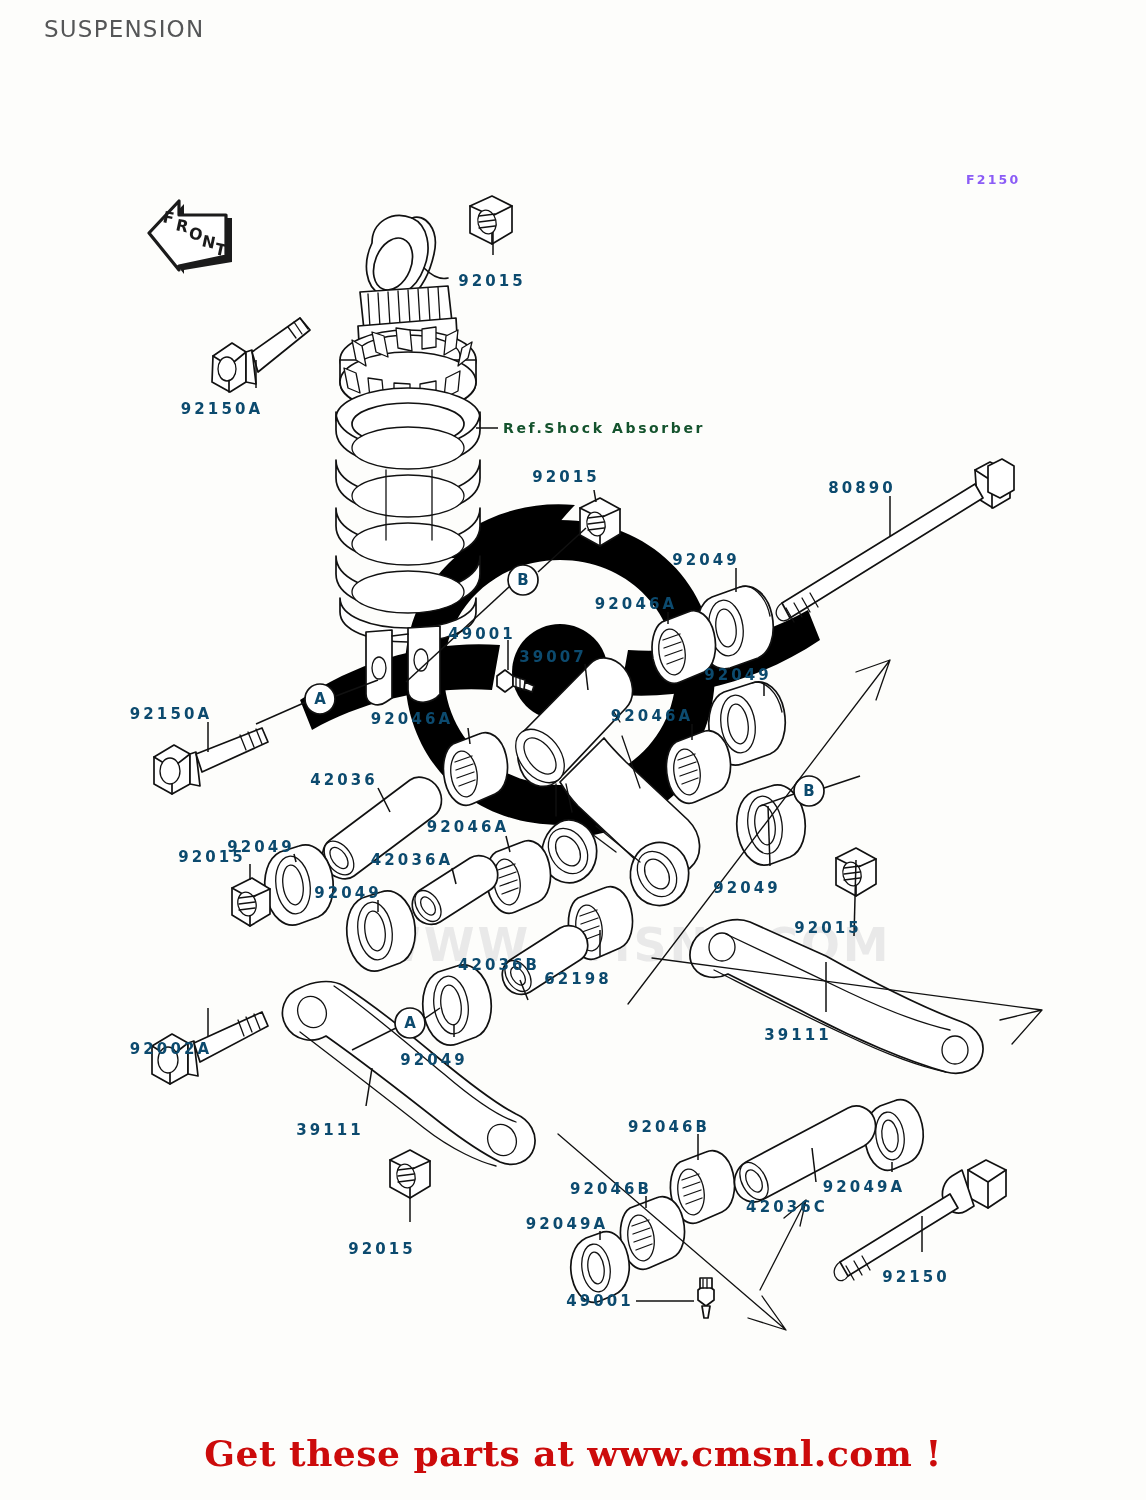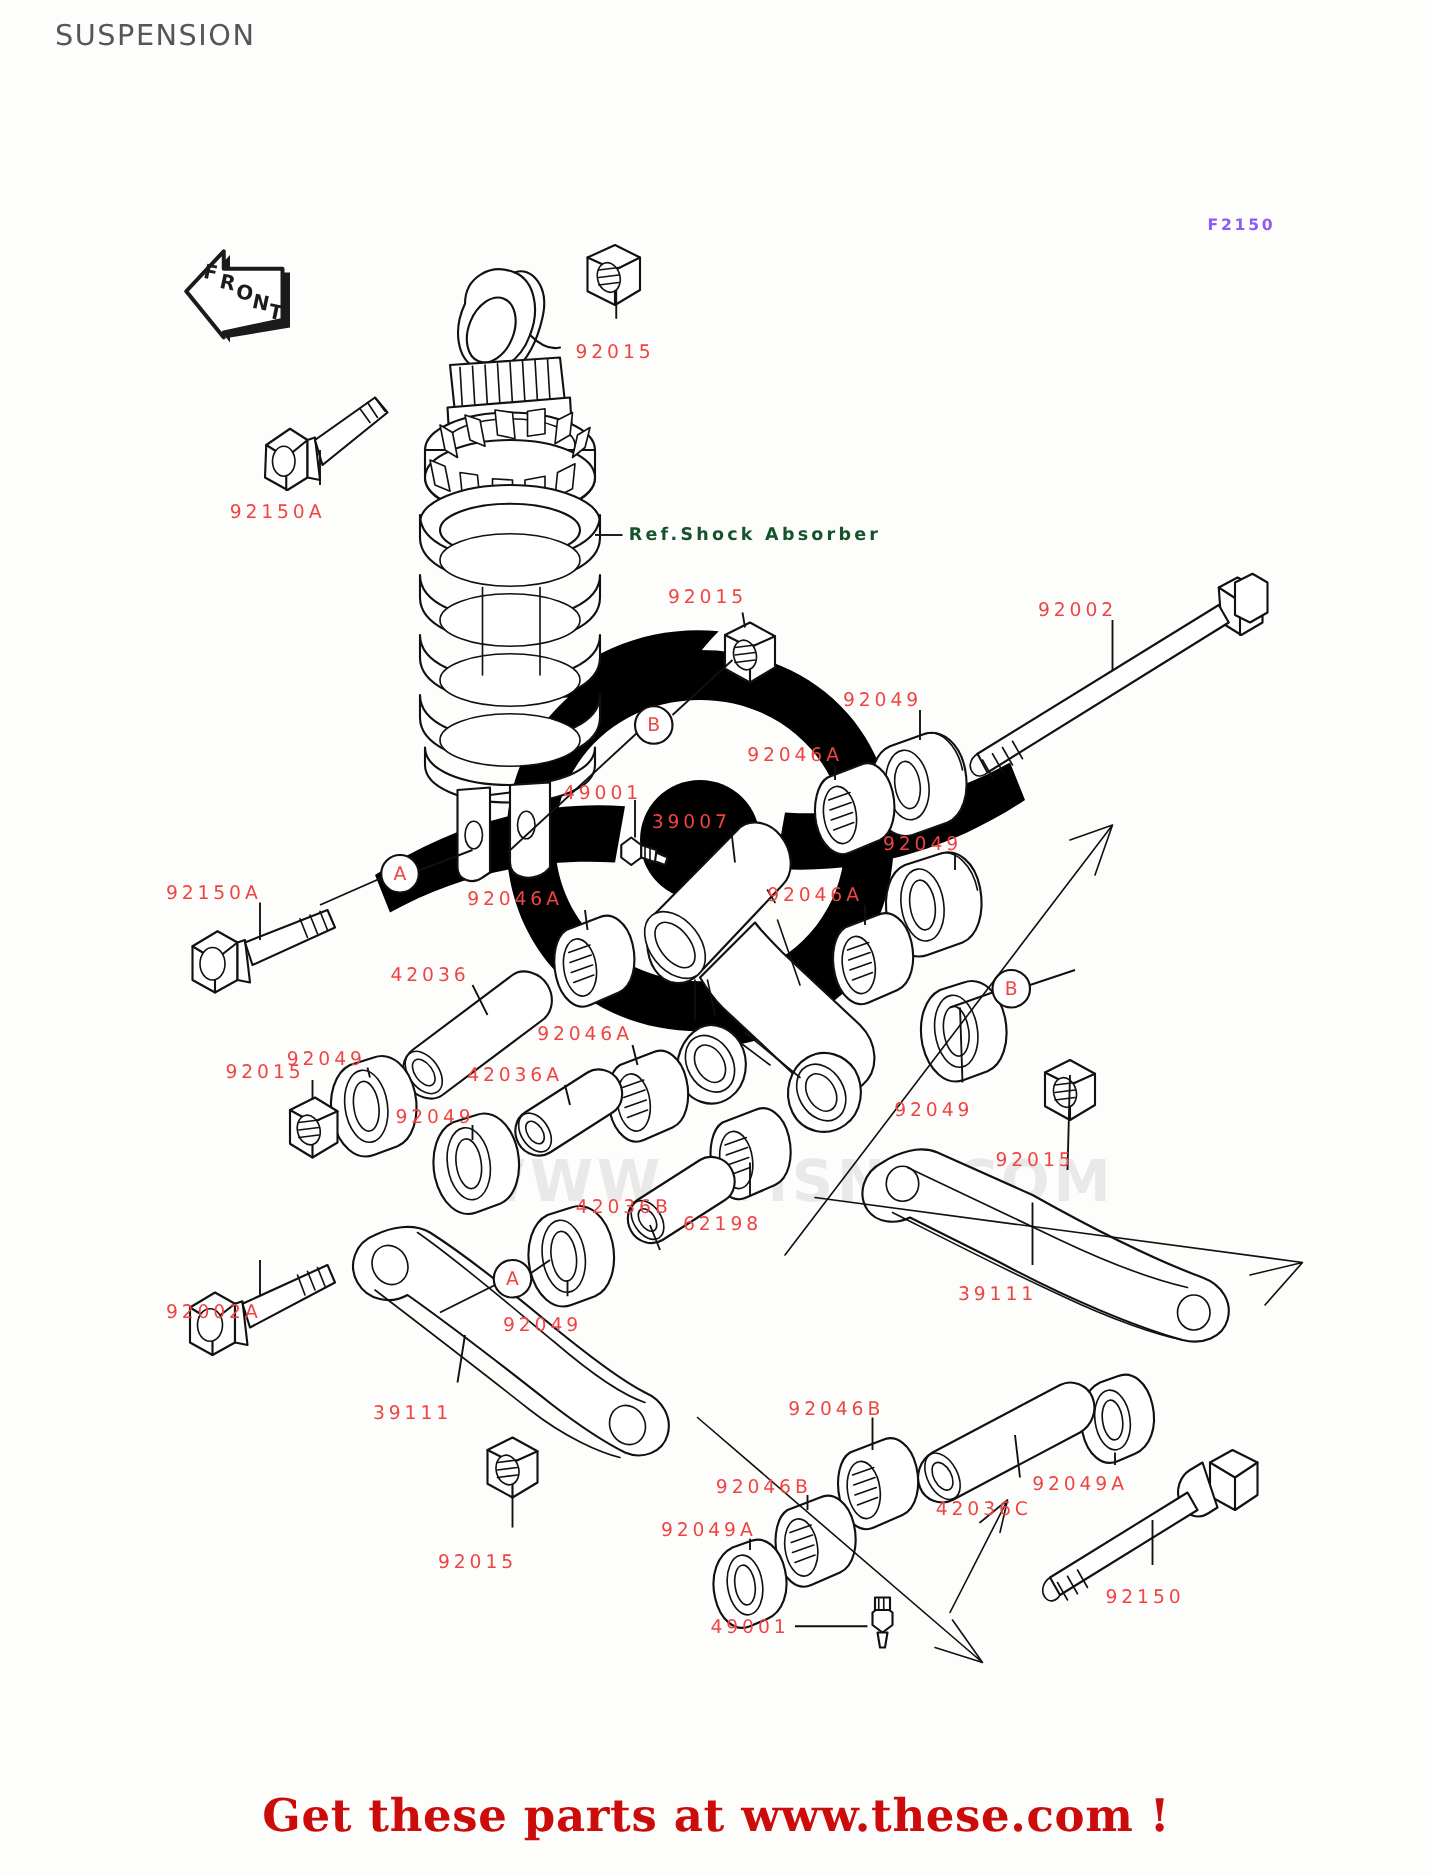--- a/index.html
+++ b/index.html
@@ -14,21 +14,21 @@
     font-size:23px;color:#555657;letter-spacing:1.2px;
   }
   .sheet-code{
     position:absolute;left:966px;top:172px;
     font-family:"DejaVu Sans",sans-serif;
     font-size:12.5px;color:#8b5cf6;letter-spacing:2.2px;font-weight:bold;
   }
   .pn{
     position:absolute;
     font-family:"DejaVu Sans",sans-serif;
-    font-size:15px;font-weight:normal;color:#ef4444;
+    font-size:15px;font-weight:bold;color:#0c4a6e;
     letter-spacing:3.1px;white-space:nowrap;
   }
   .reflabel{
     position:absolute;
     font-family:"DejaVu Sans",sans-serif;
     font-size:14px;font-weight:bold;color:#14532d;
     letter-spacing:2.6px;white-space:nowrap;
   }
   .footer{
     position:absolute;left:0;top:1432px;width:1146px;text-align:center;
@@ -563,21 +563,21 @@
 
     <path class="leader" d="M476 428 L498 428"></path>
 
   </svg>
 
   <div class="reflabel" style="left:503px;top:420px;">Ref.Shock Absorber</div>
 
   <div class="pn" style="left:492px;top:272px;transform:translate(-50%,0);">92015</div>
   <div class="pn" style="left:222px;top:400px;transform:translate(-50%,0);">92150A</div>
   <div class="pn" style="left:566px;top:468px;transform:translate(-50%,0);">92015</div>
-  <div class="pn" style="left:862px;top:479px;transform:translate(-50%,0);">92002</div>
+  <div class="pn" style="left:862px;top:479px;transform:translate(-50%,0);">80890</div>
   <div class="pn" style="left:706px;top:551px;transform:translate(-50%,0);">92049</div>
   <div class="pn" style="left:636px;top:595px;transform:translate(-50%,0);">92046A</div>
   <div class="pn" style="left:738px;top:666px;transform:translate(-50%,0);">92049</div>
   <div class="pn" style="left:482px;top:625px;transform:translate(-50%,0);">49001</div>
   <div class="pn" style="left:553px;top:648px;transform:translate(-50%,0);">39007</div>
   <div class="pn" style="left:412px;top:710px;transform:translate(-50%,0);">92046A</div>
   <div class="pn" style="left:652px;top:707px;transform:translate(-50%,0);">92046A</div>
   <div class="pn" style="left:171px;top:705px;transform:translate(-50%,0);">92150A</div>
   <div class="pn" style="left:344px;top:771px;transform:translate(-50%,0);">42036</div>
   <div class="pn" style="left:261px;top:838px;transform:translate(-50%,0);">92049</div>
@@ -600,15 +600,15 @@
   <div class="pn" style="left:567px;top:1215px;transform:translate(-50%,0);">92049A</div>
   <div class="pn" style="left:382px;top:1240px;transform:translate(-50%,0);">92015</div>
   <div class="pn" style="left:897px;top:1268px;transform:translate(-50%,0);margin-left:19px;">92150</div>
   <div class="pn" style="left:600px;top:1301px;transform:translate(-50%,-50%);">49001</div>
 
   <div class="pn" style="left:523px;top:580px;transform:translate(-50%,-50%);letter-spacing:0;font-size:15px;">B</div>
   <div class="pn" style="left:320px;top:699px;transform:translate(-50%,-50%);letter-spacing:0;font-size:15px;">A</div>
   <div class="pn" style="left:809px;top:791px;transform:translate(-50%,-50%);letter-spacing:0;font-size:15px;">B</div>
   <div class="pn" style="left:410px;top:1023px;transform:translate(-50%,-50%);letter-spacing:0;font-size:15px;">A</div>
 
-  <div class="footer">Get these parts at www.these.com !</div>
+  <div class="footer">Get these parts at www.cmsnl.com !</div>
 
 </div>
 
 </body></html>

